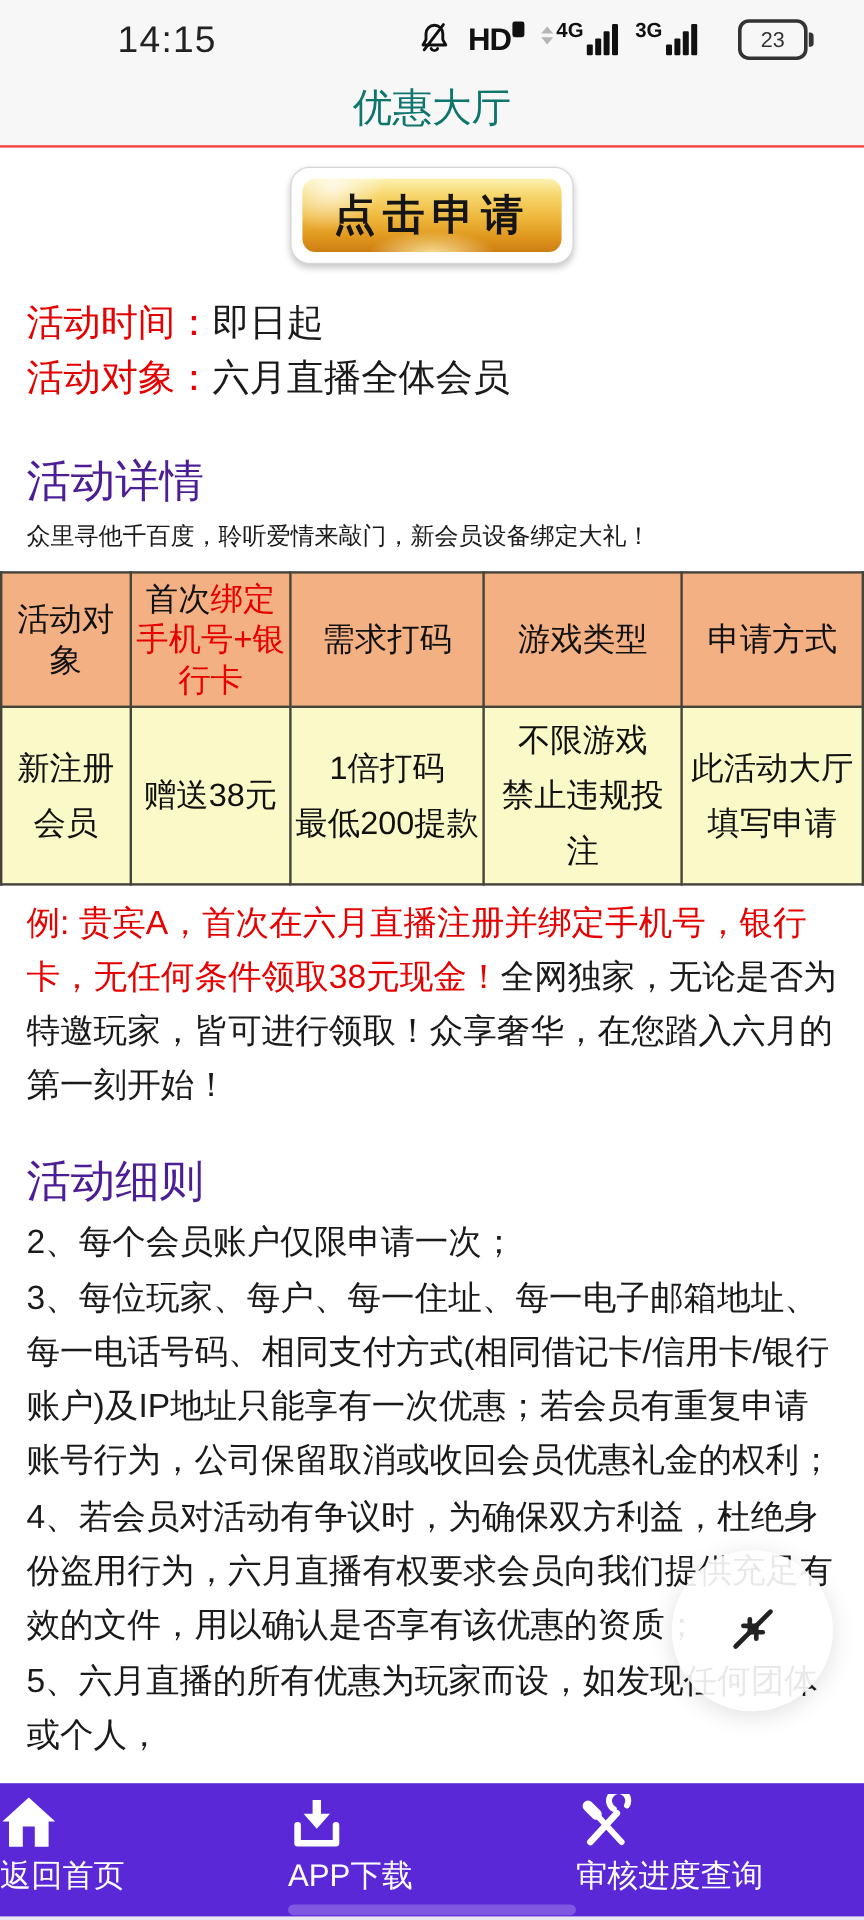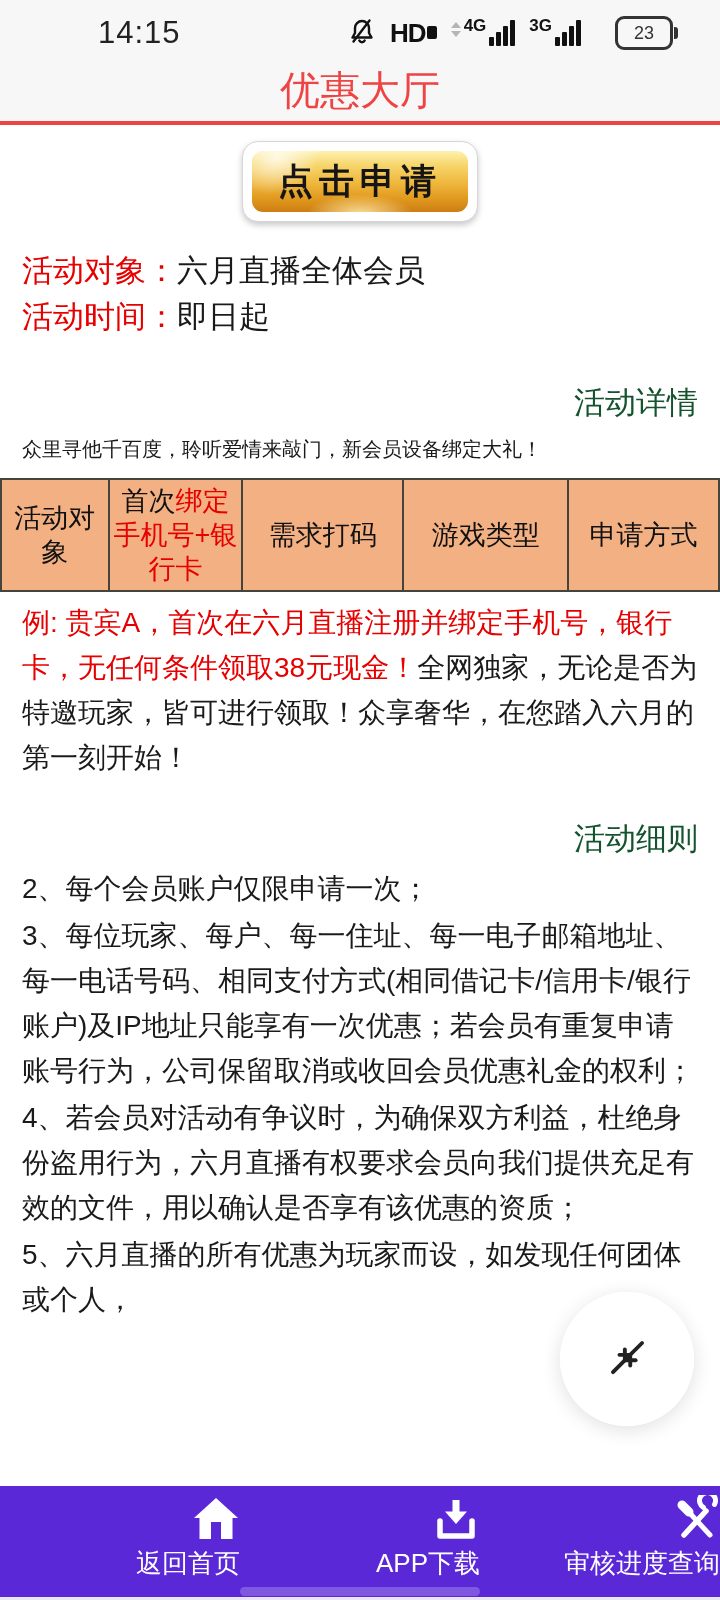--- a/index.html
+++ b/index.html
@@ -1,60 +1,60 @@
 <!DOCTYPE html>
 <html><head>
 <meta charset="utf-8">
 <style>
   html,body{margin:0;padding:0;}
   body{font-family:"Liberation Sans","DejaVu Sans",sans-serif;background:#888;}
   .page{position:relative;width:720px;height:1600px;margin:0 auto;background:#ffffff;overflow:hidden;}
 
   
-  .top-header{background:#f7f7f7;border-bottom:4px solid #ef4444;}
+  .top-header{background:#f7f7f7;border-bottom:2px solid #ef4444;}
   .statusbar{height:60px;display:flex;align-items:center;justify-content:space-between;
     padding:6px 42px 0 98px;box-sizing:border-box;color:#111;}
   .sb-time{font-size:31px;color:#222;letter-spacing:1px;}
   .sb-right{display:flex;align-items:center;gap:14px;}
-  .hd-wrap{display:flex;align-items:center;}
+  .hd-wrap{display:flex;align-items:flex-start;}
   .hd-text{font-size:26px;font-weight:bold;color:#111;letter-spacing:-1px;}
   .hd-dot{width:10px;height:13px;background:#111;border-radius:2px;margin:0 0 2px 1px;}
   .net{display:flex;align-items:flex-end;gap:3px;}
   .updown{display:flex;flex-direction:column;gap:3px;margin-bottom:9px;}
   .tri-up{width:0;height:0;border-left:5px solid transparent;border-right:5px solid transparent;border-bottom:6px solid #b5b5b5;}
   .tri-down{width:0;height:0;border-left:5px solid transparent;border-right:5px solid transparent;border-top:6px solid #b5b5b5;}
   .net-label{font-size:17px;font-weight:bold;color:#111;transform:translateY(-10px);}
   .bars{display:flex;align-items:flex-end;gap:2px;}
   .bar{width:5px;background:#111;border-radius:1px;}
   .b1{height:9px;}.b2{height:14px;}.b3{height:20px;}.b4{height:26px;}
   .battery{display:flex;align-items:center;padding-left:20px;}
   .battery-body{width:52px;height:28px;border:3px solid #333;border-radius:9px;
     display:flex;align-items:center;justify-content:center;font-size:18px;color:#333;}
   .battery-nub{width:4px;height:12px;background:#333;border-radius:0 3px 3px 0;margin-left:1px;}
   .titlebar{height:61px;display:flex;align-items:center;justify-content:center;}
-  .title-text{font-size:40px;color:#ef4444;}
+  .title-text{font-size:33px;color:#0f766e;}
 
   
   .apply-wrap{display:flex;justify-content:center;margin-top:16px;}
   .btn-outer{background:#fff;border:1px solid #d6d6d6;border-radius:16px;padding:9px;
     box-shadow:0 3px 6px rgba(0,0,0,0.22);cursor:pointer;}
   .btn-inner{position:relative;border-radius:11px;padding:7px 26px;overflow:hidden;
     background:linear-gradient(180deg,#fdf2b2 0%,#f7d76e 22%,#efb83e 52%,#e1991f 78%,#cd7d12 100%);}
   .btn-inner:before{content:"";position:absolute;left:-20px;top:-28px;width:90px;height:70px;
     background:radial-gradient(ellipse at center,rgba(255,255,255,0.75),rgba(255,255,255,0) 70%);transform:rotate(-20deg);}
   .btn-inner:after{content:"";position:absolute;left:25%;bottom:-22px;width:50%;height:40px;
     background:radial-gradient(ellipse at center,rgba(255,236,170,0.9),rgba(255,236,170,0) 70%);}
   .btn-label{position:relative;font-size:35px;font-weight:bold;color:#151515;letter-spacing:6px;z-index:1;}
 
   
   .pad{padding:0 22px;}
   .red{color:#e60000;}
   .meta{margin-top:26px;font-size:31px;line-height:46px;color:#1a1a1a;}
   .meta p{margin:0;}
-  .section-title{margin:40px 0 0;font-size:31px;line-height:46px;color:#14532d;text-align:right;}
+  .section-title{margin:40px 0 0;font-size:37px;line-height:46px;color:#4c1d95;}
   .intro{margin:0;font-size:20px;line-height:46px;color:#1a1a1a;}
   .para{margin:0;font-size:28px;line-height:45px;color:#1a1a1a;}
   .example-block{margin-top:8px;}
   .rules-title{margin:36px 0 0;}
   .rules-list{margin:4px 0 0;padding:0;list-style:none;}
   .rules-list li{margin:2px 0;font-size:28px;line-height:45px;color:#1a1a1a;}
 
   
   table.offer{width:100%;border-collapse:collapse;margin-top:6px;table-layout:fixed;}
   table.offer td,table.offer th{border:2px solid #44443c;text-align:center;vertical-align:middle;
@@ -63,21 +63,21 @@
   table.offer td{background:#fafac8;font-size:27px;line-height:46px;color:#111;height:138px;white-space:pre-line;}
 
   
   .fab{position:absolute;left:560px;top:1292px;width:134px;height:134px;border-radius:50%;
     background:rgba(255,255,255,0.9);box-shadow:0 4px 20px rgba(0,0,0,0.12);
     display:flex;align-items:center;justify-content:center;cursor:pointer;}
 
   
   .bottom-nav{position:absolute;left:0;bottom:0;width:720px;height:114px;background:#5b28d8;}
   .nav-items{display:flex;height:100px;align-items:center;}
-  .nav-item{flex:1;display:flex;flex-direction:column;align-items:flex-end;justify-content:center;
+  .nav-item{flex:1;display:flex;flex-direction:column;align-items:flex-start;justify-content:center;
     gap:6px;cursor:pointer;color:#fff;}
   .nav-icon{width:48px;height:48px;display:flex;align-items:center;justify-content:center;}
   .nav-label{font-size:26px;color:#fff;line-height:28px;}
   .home-indicator{position:absolute;left:240px;bottom:4px;width:240px;height:9px;border-radius:5px;
     background:rgba(255,255,255,0.22);}
   .bottom-edge{position:absolute;left:0;bottom:0;width:720px;height:3px;background:#ece5f3;}
 </style>
 </head>
 <body>
 
@@ -133,22 +133,22 @@
 
   <div class="apply-wrap">
     <div class="btn-outer">
       <div class="btn-inner">
         <span class="btn-label">点击申请</span>
       </div>
     </div>
   </div>
 
   <div class="pad meta">
+    <p><span class="red">活动时间：</span><span>即日起</span></p>
     <p><span class="red">活动对象：</span><span>六月直播全体会员</span></p>
-    <p><span class="red">活动时间：</span><span>即日起</span></p>
   </div>
 
   <div class="pad">
     <p class="section-title">活动详情</p>
     <p class="intro">众里寻他千百度，聆听爱情来敲门，新会员设备绑定大礼！</p>
   </div>
 
   <table class="offer">
     <colgroup>
       <col style="width:15%">
@@ -158,20 +158,29 @@
         <col style="width:21%">
     </colgroup>
     <tbody>
         <tr>
       <th>活动对象</th>
       <th><span>首次</span><span class="red">绑定手机号+银行卡</span></th>
       <th>需求打码</th>
       <th>游戏类型</th>
       <th>申请方式</th>
     </tr>
+    <tr>
+      <td>新注册会员</td>
+      <td>赠送38元</td>
+      <td>1倍打码
+最低200提款</td>
+      <td>不限游戏
+禁止违规投注</td>
+      <td>此活动大厅填写申请</td>
+    </tr>
   </tbody>
     </table>
 
   <div class="pad example-block">
     <p class="para"><span class="red">例: 贵宾A，首次在六月直播注册并绑定手机号，银行卡，无任何条件领取38元现金！</span><span>全网独家，无论是否为特邀玩家，皆可进行领取！众享奢华，在您踏入六月的第一刻开始！</span></p>
   </div>
 
   <div class="pad">
     <p class="section-title rules-title">活动细则</p>
     <ul class="rules-list">

